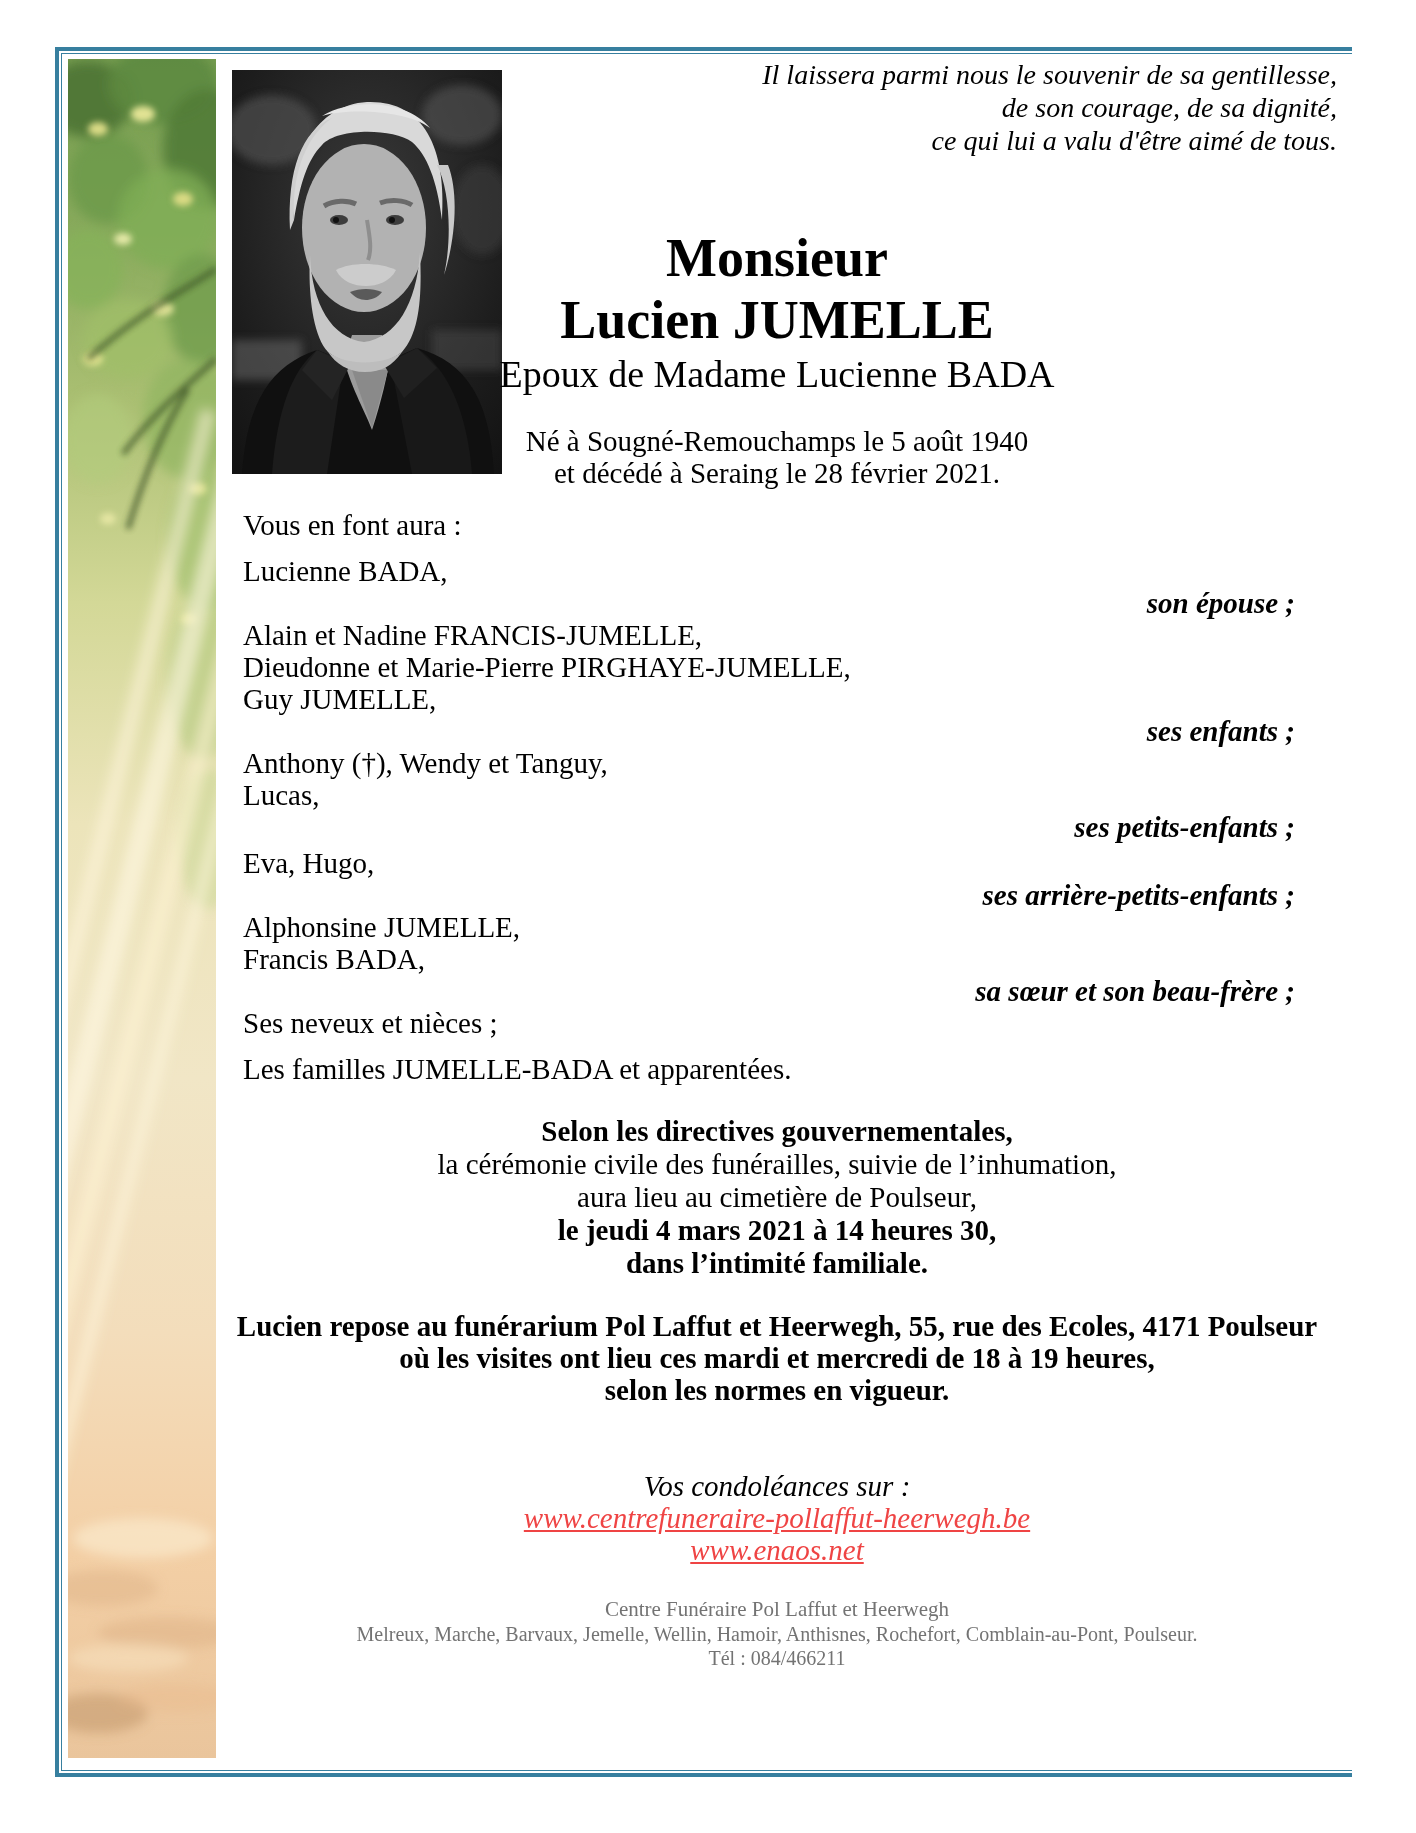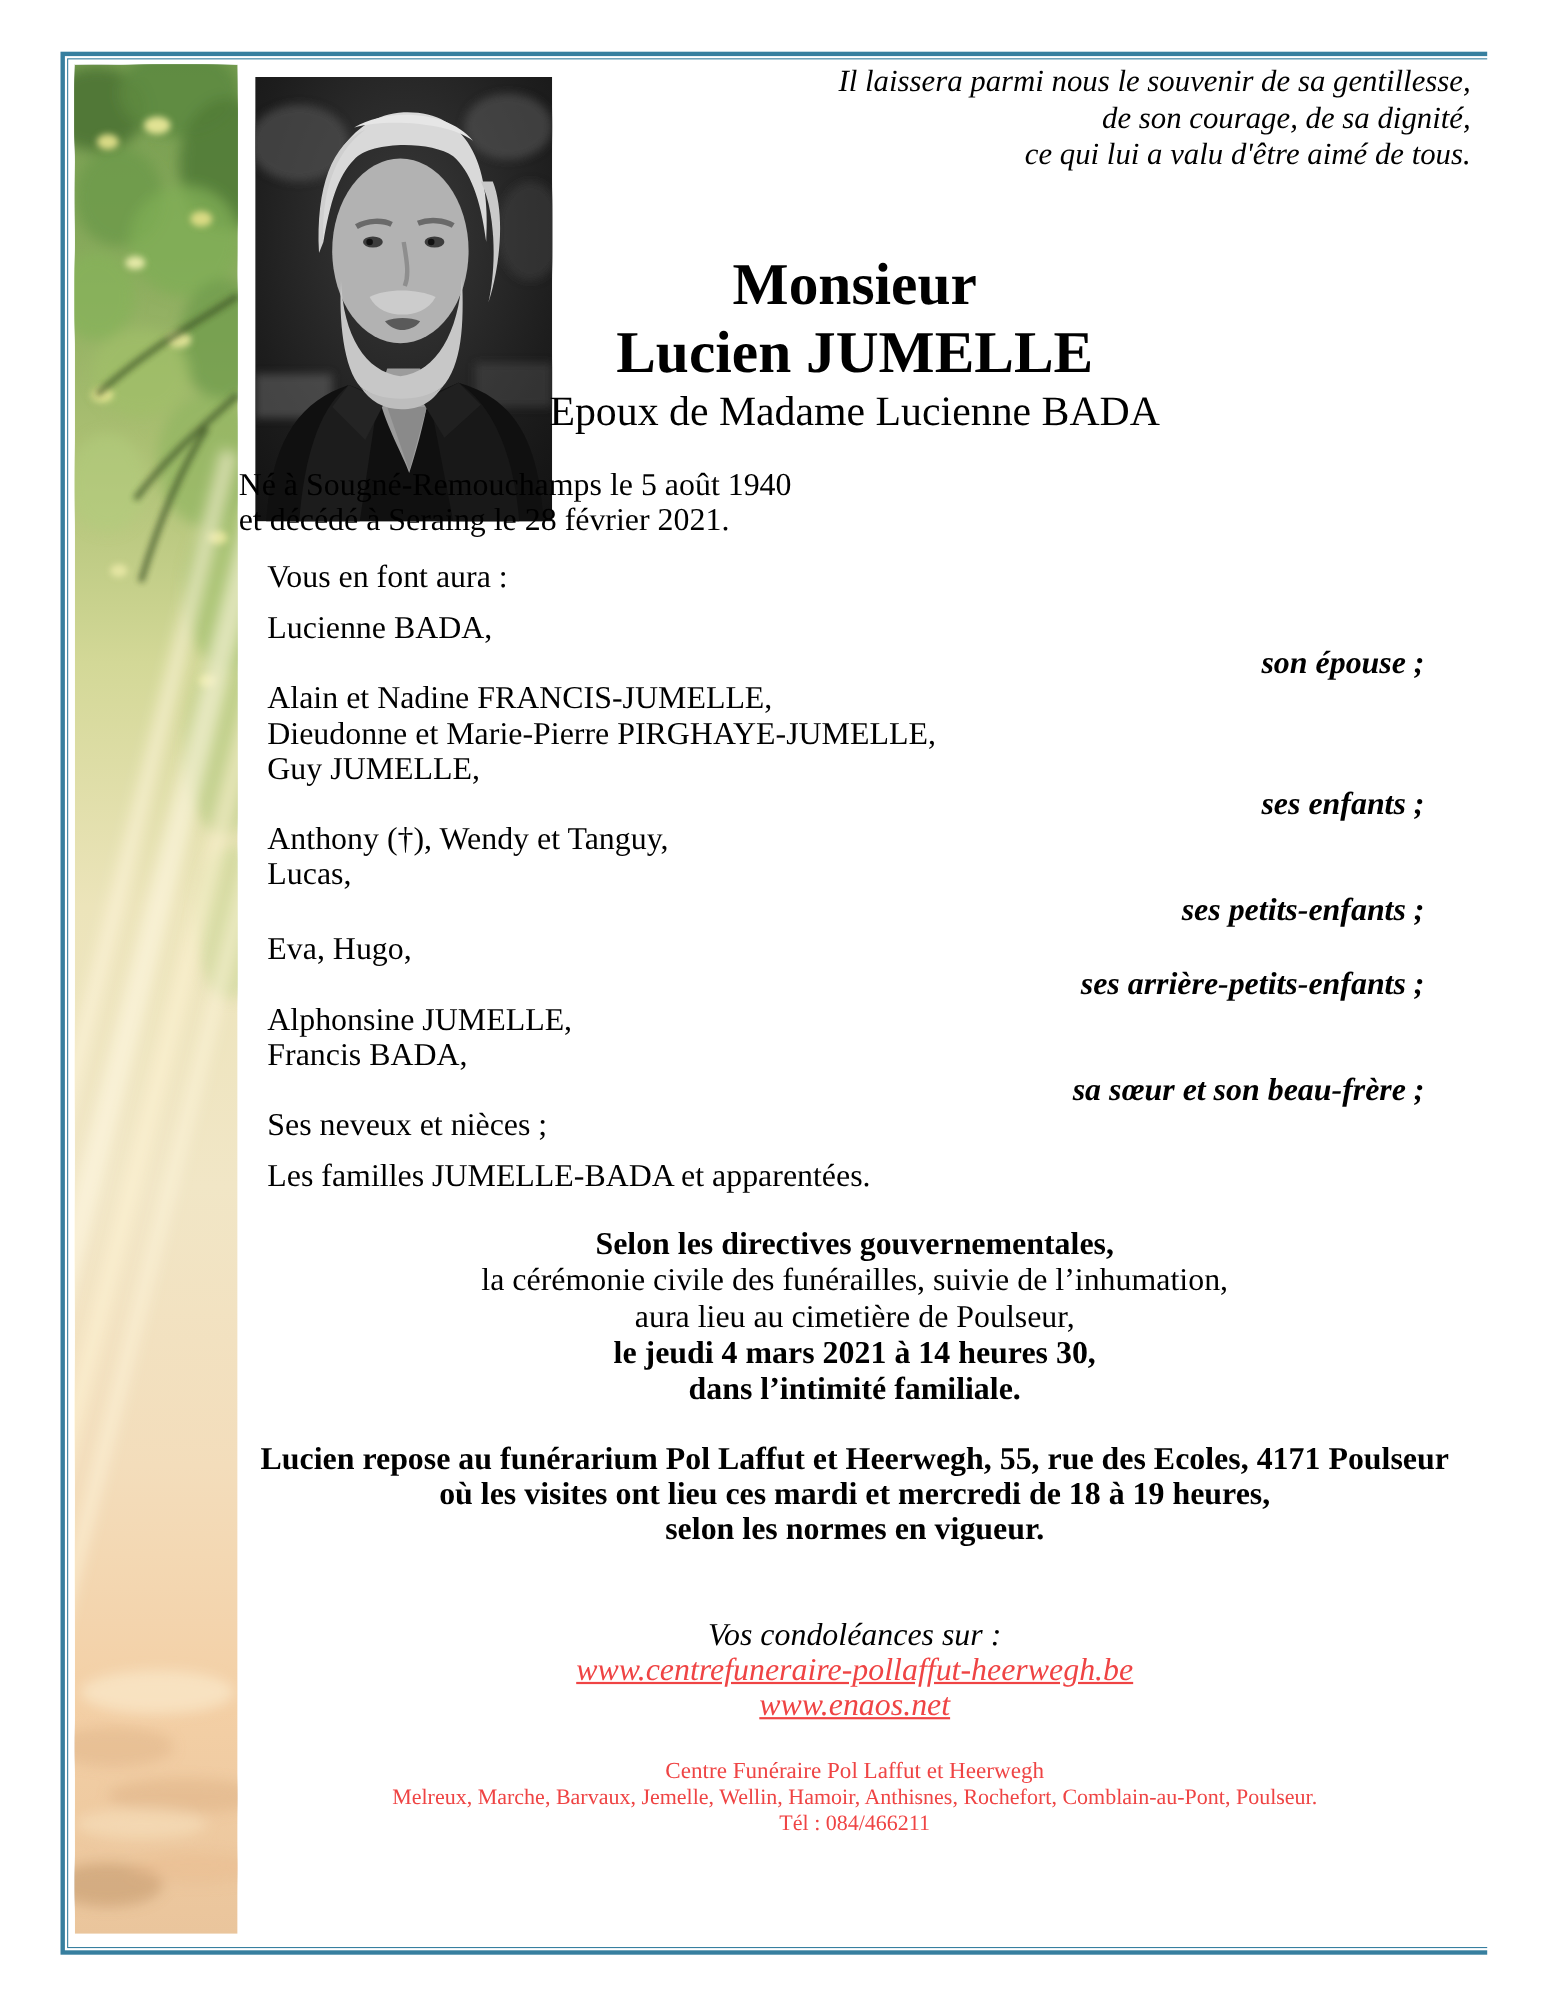--- a/index.html
+++ b/index.html
@@ -28,36 +28,36 @@
   }
   .portrait svg{display:block;width:100%;height:100%;}
   
   .column{
     position:absolute;left:217px;top:0;width:1120px;
   }
   .quote{margin-top:58px;text-align:right;font-style:italic;font-size:28px;line-height:33px;}
   .title-line{margin-top:70px;text-align:center;font-weight:bold;font-size:54px;line-height:62px;}
   .name-line{text-align:center;font-weight:bold;font-size:54px;line-height:62px;}
   .subtitle{text-align:center;font-size:38px;line-height:46px;}
-  .birth{margin-top:28px;font-size:29px;line-height:32px;}
+  .birth{margin-top:28px;text-align:center;font-size:29px;line-height:32px;}
   .intro{margin-top:20px;padding-left:26px;font-size:29px;line-height:32px;}
   .names{padding-left:26px;font-size:29px;line-height:32px;}
   .g0{margin-top:14px;}
   .g3{margin-top:4px;}
   .gl{margin-top:14px;}
   .relation{
     text-align:right;padding-right:42px;
     font-weight:bold;font-style:italic;font-size:29px;line-height:32px;
   }
   .ceremony{margin-top:30px;text-align:center;font-size:29px;line-height:33px;}
   .repose{margin-top:30px;text-align:center;font-weight:bold;font-size:29px;line-height:32px;}
   .bold{font-weight:bold;}
   .condolences{margin-top:64px;text-align:center;font-style:italic;font-size:29px;line-height:32px;}
   .condolences .link{display:block;color:#ef4444;text-decoration:underline;}
-  .footer{margin-top:30px;text-align:center;color:#ef4444;}
+  .footer{margin-top:30px;text-align:center;color:#737373;}
   .footer .company{font-size:21px;line-height:26px;}
   .footer .locations{font-size:20px;line-height:24px;}
   .footer .phone{font-size:20px;line-height:24px;}
 </style>
 </head>
 <body>
 
 <div class="page">
 
   <div class="frame-outer">

